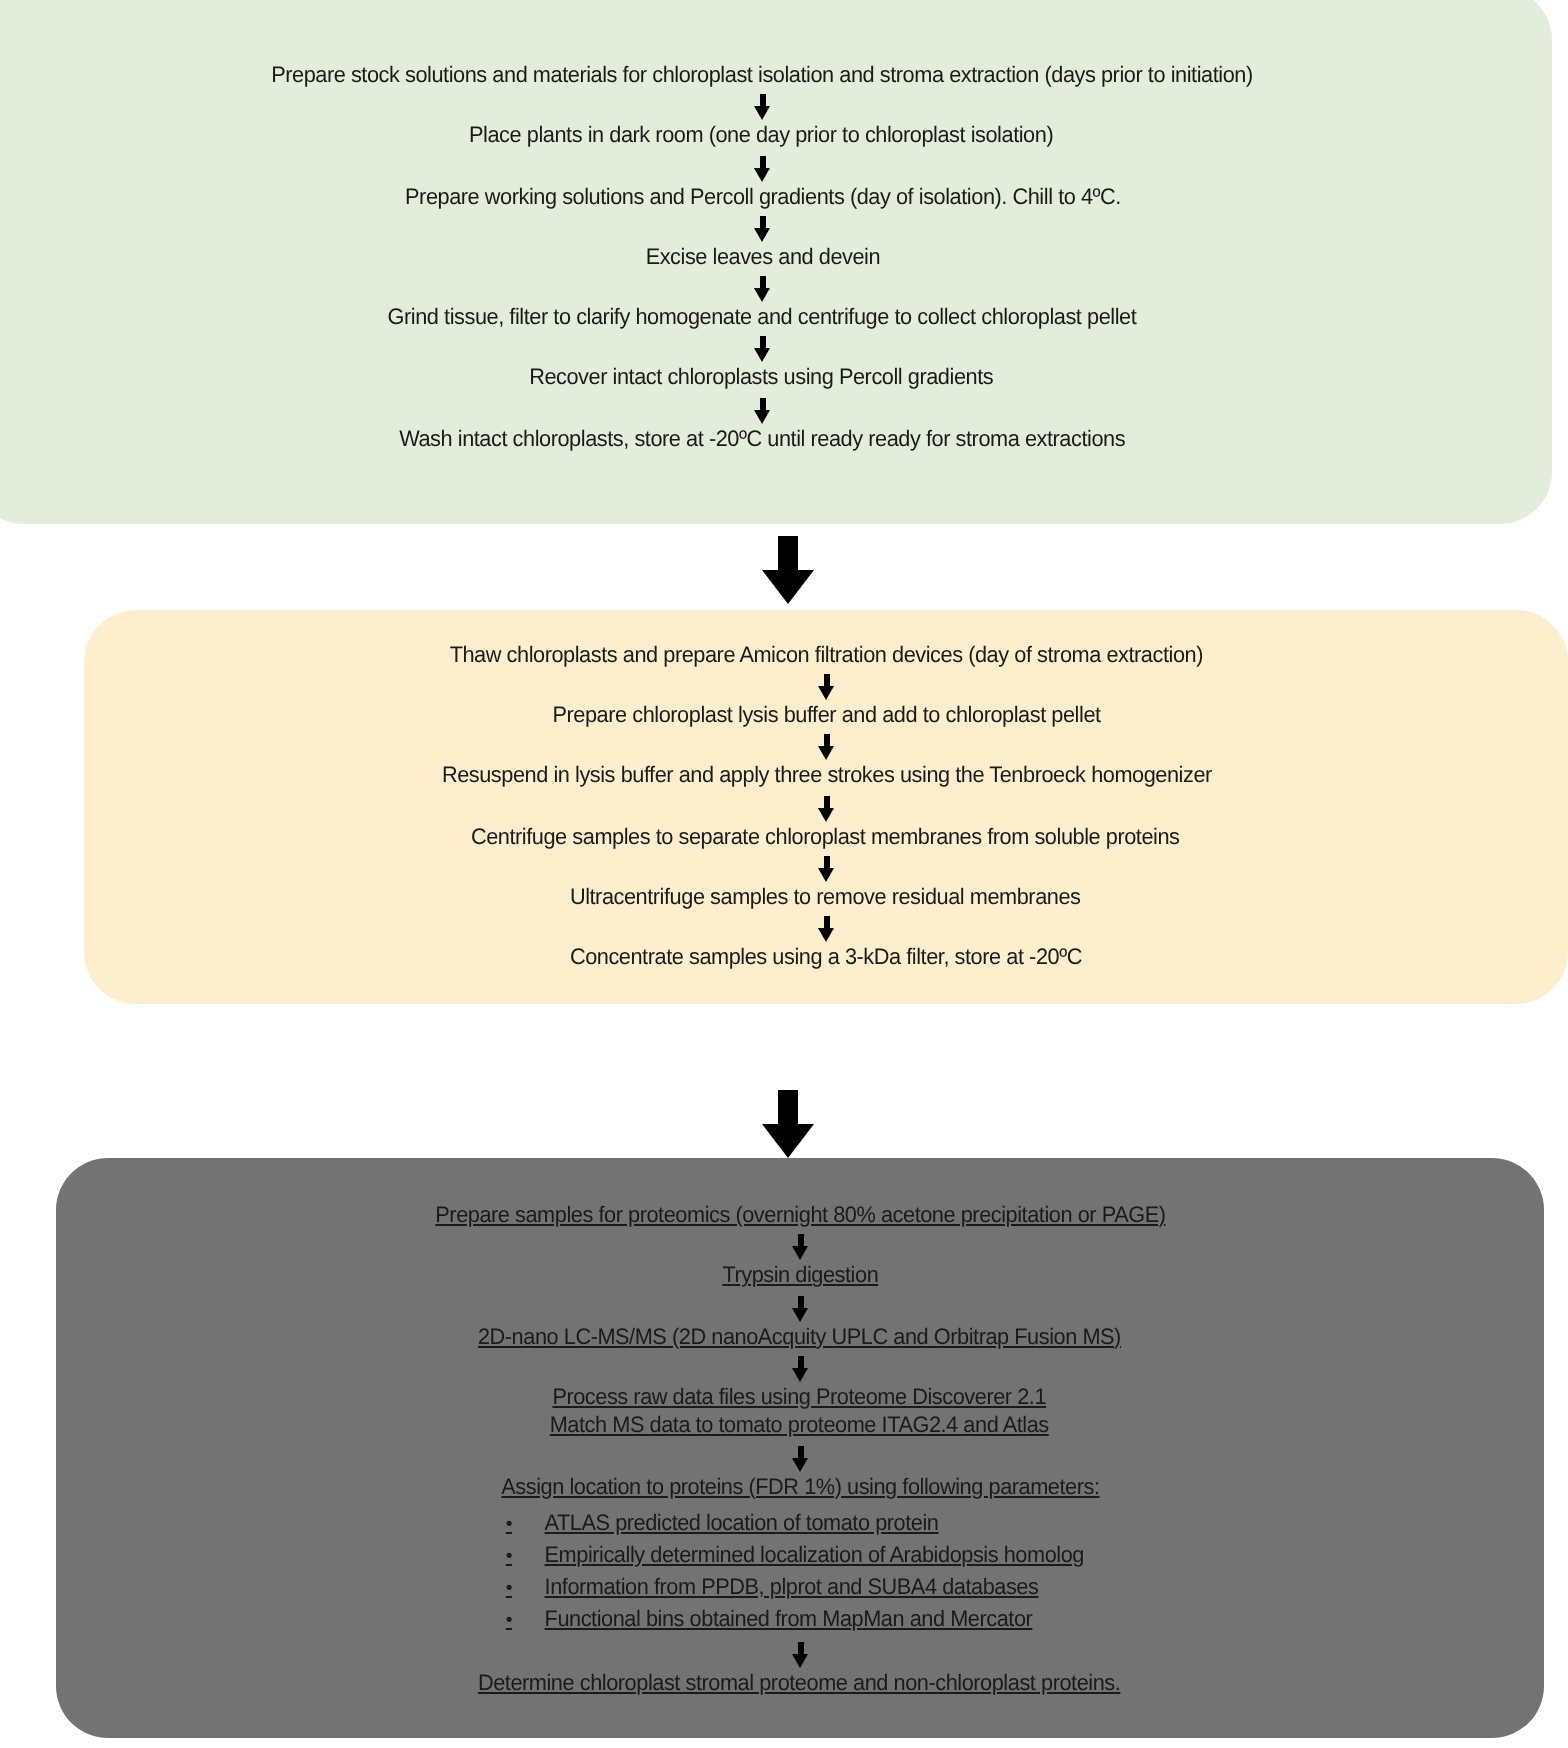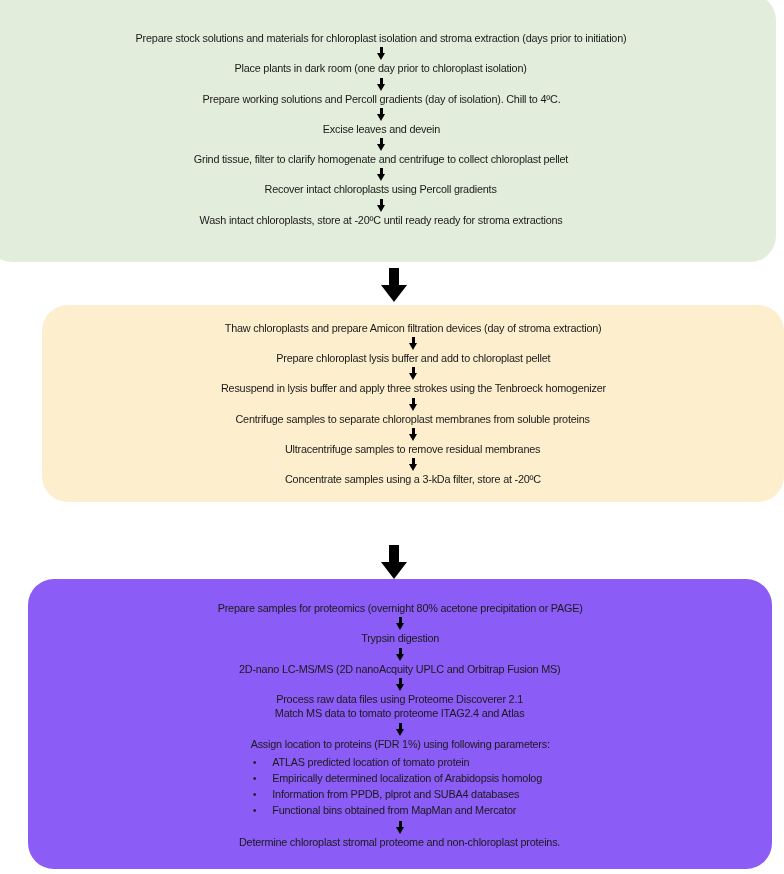--- a/index.html
+++ b/index.html
@@ -224,21 +224,21 @@
 
       <div class="step">Concentrate samples using a 3-kDa filter, store at -20ºC</div>
     </div>
   </section>
 
   <div class="connector connector-2">
     <span class="shaft"></span>
     <span class="head"></span>
   </div>
 
-  <section class="stage stage-proteomics" style="background: #8b5cf6;">
+  <section class="stage stage-proteomics" style="background: #737373; text-decoration: underline;">
     <div class="steps pad-proteomics">
 
       <div class="step">Prepare samples for proteomics (overnight 80% acetone precipitation or PAGE)</div>
       <div class="step-arrow"></div>
 
       <div class="step">Trypsin digestion</div>
       <div class="step-arrow"></div>
 
       <div class="step">2D-nano LC-MS/MS (2D nanoAcquity UPLC and Orbitrap Fusion MS)</div>
       <div class="step-arrow"></div>

